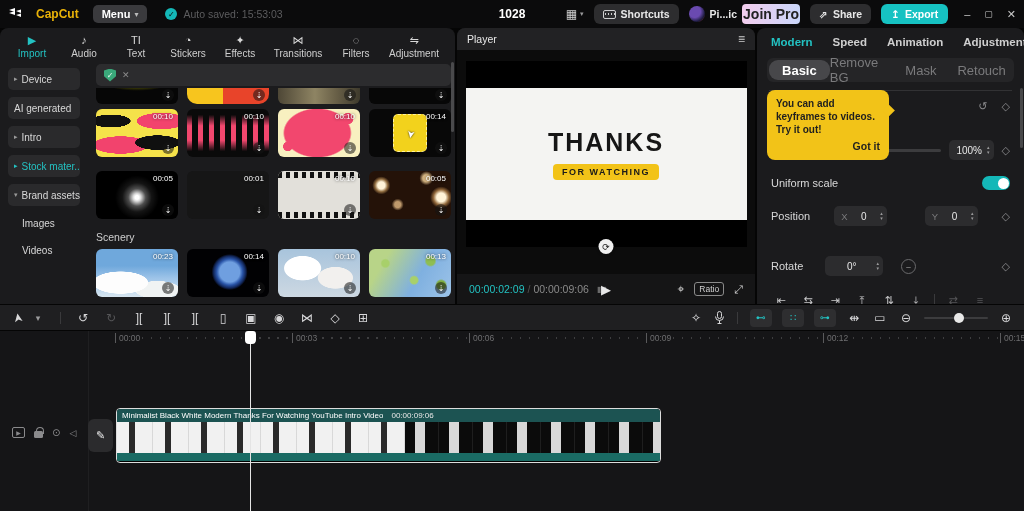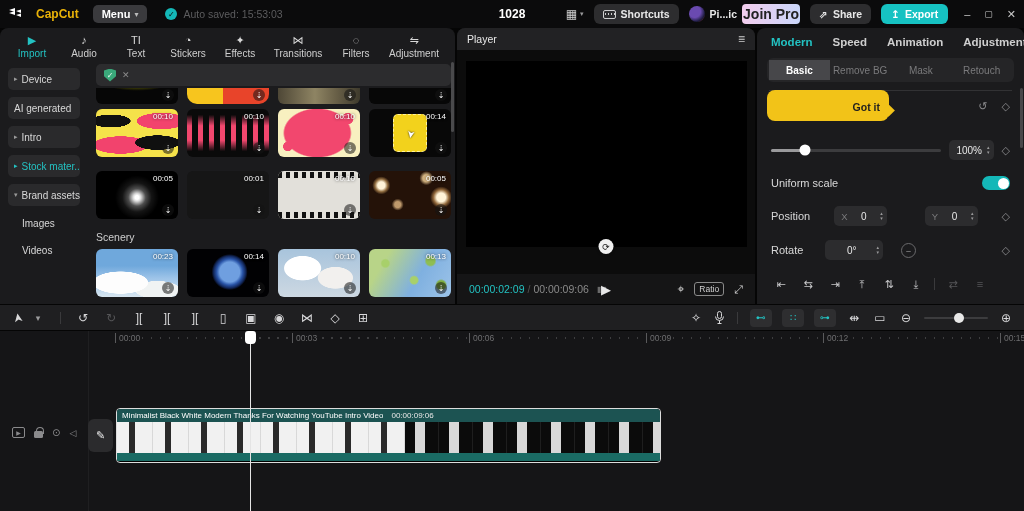--- a/index.html
+++ b/index.html
@@ -155,21 +155,21 @@
   .play-btn { position:absolute; left:50%; transform:translateX(-50%); color:#e8e8e8; font-size:13px; }
   .p-right { margin-left:auto; display:flex; align-items:center; gap:10px; color:#cfcfcf; }
   .focus-ic { font-size:12px; }
   .ratio-btn { border:1px solid #8a8a8a; border-radius:3px; font-size:8.5px; padding:1px 4px; color:#cfcfcf; }
   .expand-ic { font-size:11px; }
 
   
   .pp-tabs { display:flex; gap:20px; padding:8px 14px 6px 14px; font-size:11.5px; font-weight:bold; color:#cfcfcf; }
   .pp-tab.active { color:#23c2c2; }
   .pp-sub { margin:4px 10px 0 10px; background:#252527; border-radius:6px; height:24px; display:flex; padding:2px; }
-  .pp-seg { flex:1; display:flex; align-items:center; justify-content:center; font-size:10px; color:#7a7a7c; border-radius:0; }
+  .pp-seg { flex:1; display:flex; align-items:center; justify-content:center; font-size:13px; color:#7a7a7c; border-radius:9px; }
   .pp-seg.active { background:#47474a; color:#fff; font-weight:bold; }
   .pp-divider { height:1px; background:#323234; margin:8px 12px 0 12px; }
   .scale-icons { position:absolute; right:14px; top:72px; display:flex; gap:14px; color:#8a8a8c; font-size:11px; }
   .tooltip { position:absolute; left:10px; top:62px; width:122px; background:#f2c318; border-radius:8px;
     padding:7px 9px 6px 9px; color:#1f1f1f; font-size:10px; font-weight:bold; line-height:1.3; z-index:6; }
   .tooltip .tail { position:absolute; right:-4px; top:16px; width:9px; height:9px; background:#f2c318;
     transform:rotate(45deg); }
   .tooltip .gotit { text-align:right; font-weight:900; margin-top:4px; font-size:10.5px; }
   .row { display:flex; align-items:center; padding:0 14px; }
   .slider-row { margin-top:48px; height:22px; gap:8px; }
@@ -185,21 +185,21 @@
   .uniform-row { margin-top:12px; height:20px; }
   .lbl { font-size:11px; color:#d8d8d8; }
   .toggle { margin-left:auto; width:28px; height:14px; border-radius:8px; background:#14b8b8; position:relative; }
   .toggle .knob { position:absolute; right:1.5px; top:1.5px; width:11px; height:11px; border-radius:50%; background:#fff; }
   .pos-row { margin-top:12px; height:22px; gap:24px; }
   .pos-row .lbl { width:46px; }
   .xy-box { width:72px; background:#2c2c2e; border-radius:5px; height:20px; display:flex; align-items:center;
     padding:0 4px 0 7px; gap:4px; }
   .xy-box .axis { font-size:9.5px; color:#7a7a7c; }
   .xy-box .v { flex:1; text-align:center; font-size:10px; color:#e8e8e8; }
-  .rot-row { margin-top:12px; height:22px; gap:8px; }
+  .rot-row { margin-top:28px; height:22px; gap:8px; }
   .rot-row .lbl { width:46px; }
   .rot-box { width:58px; }
   .dial { width:15px; height:15px; border-radius:50%; border:1.5px solid #6a6a6c; color:#bababa;
     font-size:8px; display:flex; align-items:center; justify-content:center; margin-left:10px; }
   .kf-right { margin-left:auto; }
   .align-row { margin-top:12px; height:22px; gap:3px; padding:0 12px; }
   .al-btn { width:24px; height:20px; display:flex; align-items:center; justify-content:center;
     color:#c8c8ca; font-size:11px; border-radius:4px; }
   .al-btn.dim { color:#555557; }
   .al-sep { width:1px; height:12px; background:#3a3a3c; margin:0 3px; }
@@ -464,20 +464,24 @@
       <div class="m-scroll"></div>
     </div>
 
     <div class="panel player-panel">
       <div class="p-header">
         <span>Player</span>
         <span class="ham">≡</span>
       </div>
       <div class="p-canvas">
         <div class="video-frame">
+          <div class="video-white">
+            <div class="thanks">THANKS</div>
+            <div class="forwatching">FOR WATCHING</div>
+          </div>
           <div class="rotate-handle">⟳</div>
         </div>
       </div>
       <div class="p-controls">
         <span class="time-cur">00:00:02:09</span>
         <span class="time-sep">/</span>
         <span class="time-total">00:00:09:06</span>
         <span class="frames-ic">▮▮</span>
         <span class="play-btn">▶</span>
         <div class="p-right">
@@ -501,20 +505,21 @@
         <span class="pp-seg">Mask</span>
         <span class="pp-seg">Retouch</span>
       </div>
       <div class="pp-divider"></div>
       <div class="scale-icons">
         <span>↺</span>
         <span>◇</span>
       </div>
       <div class="tooltip">
         <span class="tail"></span>
+        <div>You can add keyframes to videos. Try it out!</div>
         <div class="gotit">Got it</div>
       </div>
       <div class="row slider-row">
         <div class="sl-track">
           <span class="sl-fill"></span>
             <span class="sl-knob"></span>
         </div>
         <div class="val-box">
           <span class="v">100%</span>
           <span class="stp">

